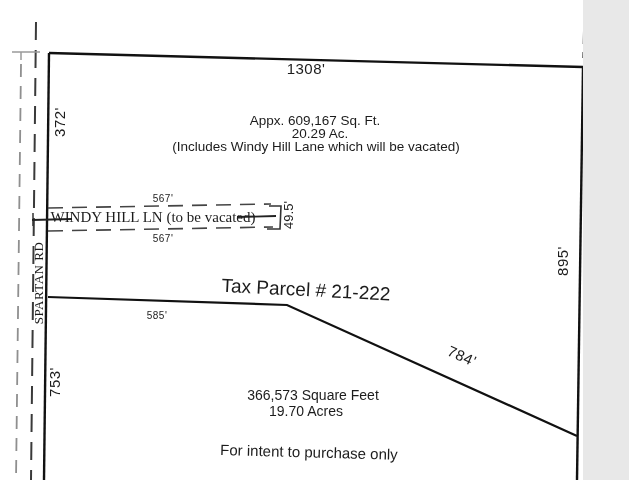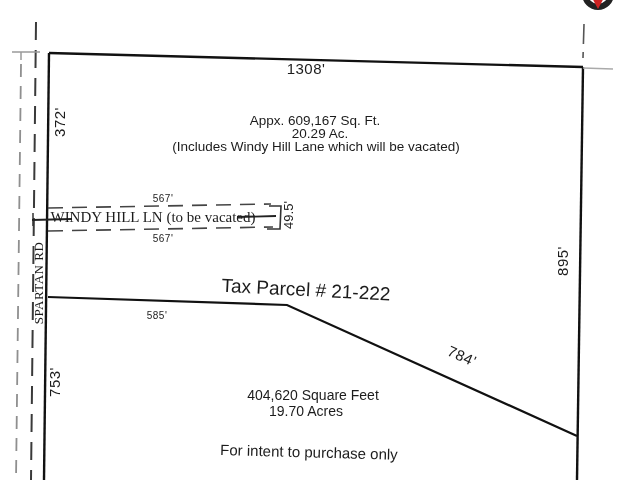--- a/index.html
+++ b/index.html
@@ -1,18 +1,18 @@
 <!DOCTYPE html>
 <html><head>
 <meta charset="utf-8">
 <style>
   html,body{margin:0;padding:0;background:#e8e8e8;}
   #plat{
     position:relative;
-    width:629px;height:480px;
+    width:583px;height:480px;
     background:#ffffff;
     overflow:hidden;
     font-family:"Liberation Sans", sans-serif;
     color:#1c1c1c;
   }
   #plat svg{position:absolute;left:0;top:0;}
   .lbl{
     position:absolute;
     white-space:nowrap;
     transform:translate(-50%,-50%);
@@ -89,18 +89,18 @@
   <div class="lbl serif" style="left:153px;top:218px;font-size:15px;">WINDY HILL LN (to be vacated)</div>
 
   <div class="vlbl serif" style="left:39px;top:283px;font-size:13px;letter-spacing:0.5px;">SPARTAN RD</div>
 
   <div class="lbl area" style="left:315px;top:121px;">Appx. 609,167 Sq. Ft.</div>
   <div class="lbl area" style="left:320px;top:134px;">20.29 Ac.</div>
   <div class="lbl area" style="left:316px;top:147px;">(Includes Windy Hill Lane which will be vacated)</div>
 
   <div class="lbl tax" style="left:306px;top:290px;">Tax Parcel # 21-222</div>
 
-  <div class="lbl area2" style="left:313px;top:395px;">404,620 Square Feet</div>
+  <div class="lbl area2" style="left:313px;top:395px;">366,573 Square Feet</div>
   <div class="lbl area2" style="left:294px;top:411px;margin-left:12px;">19.70 Acres</div>
 
   <div class="lbl note" style="left:309px;top:452px;">For intent to purchase only</div>
 
 </div>
 
 </body></html>

